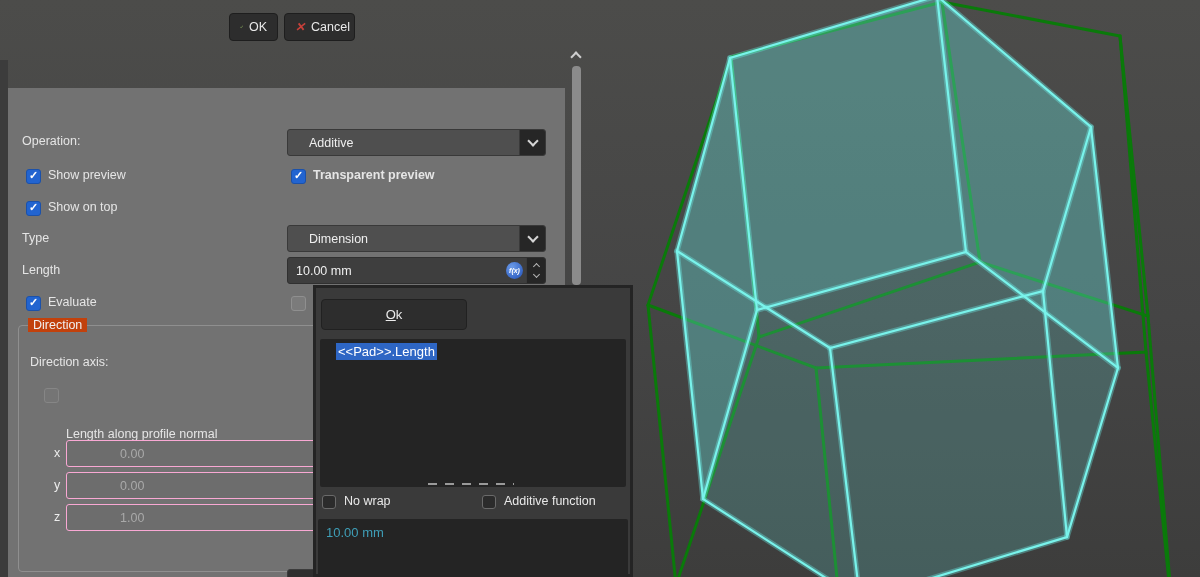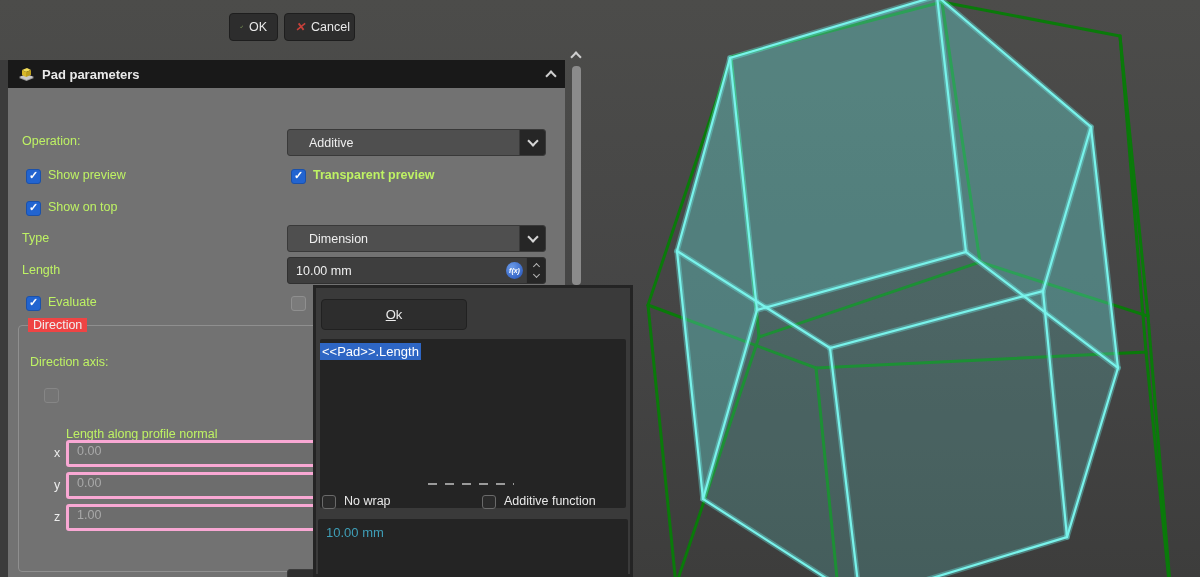--- a/index.html
+++ b/index.html
@@ -18,21 +18,21 @@
   .abtn{position:absolute;top:13px;height:28px;background:#2d2d2d;border:1px solid #1e1e1e;border-radius:4px;
         display:flex;align-items:center;gap:6px;padding:0 10px;box-sizing:border-box;cursor:default;}
   .abtn .lbl{color:#e9e9e9;font-size:12.5px;}
   .x-glyph{color:#c8403a;font-weight:bold;font-size:12px;font-style:italic;}
   
   .leftstrip{position:absolute;left:0;top:60px;width:8px;height:517px;background:#3c3c3c;z-index:9;}
   .panel{position:absolute;left:8px;top:60px;width:557px;height:517px;z-index:10;}
   .panel-header{position:absolute;left:0;top:0;width:100%;height:28px;background:#191919;display:flex;align-items:center;box-sizing:border-box;padding:0 10px;gap:7px;}
   .panel-header .ptitle{font-weight:bold;font-size:13px;color:#e9e9e9;flex:1;}
   .panel-body{position:absolute;left:0;top:28px;width:100%;height:489px;background:#727272;}
-  .plabel{position:absolute;color:#bef264;}
+  .plabel{position:absolute;color:#e5e5e5;}
   
   .dropdown{position:absolute;height:27px;background:#4f4f4f;border:1px solid #393939;border-radius:3px;box-sizing:border-box;display:flex;align-items:stretch;}
   .dropdown .dtext{flex:1;display:flex;align-items:center;padding-left:21px;color:#efefef;}
   .dropdown .dbtn{width:25px;background:#262626;border-left:1px solid #3a3a3a;border-radius:0 2px 2px 0;display:flex;align-items:center;justify-content:center;}
   .chev-down{width:6px;height:6px;border-right:2px solid #d6d6d6;border-bottom:2px solid #d6d6d6;transform:rotate(45deg);margin-top:-3px;}
   .chev-up{width:6px;height:6px;border-right:2px solid #cfcfcf;border-top:2px solid #cfcfcf;transform:rotate(-45deg);margin-top:3px;}
   
   .qfield{position:absolute;height:27px;background:#3e3e3e;border:1px solid #303030;border-radius:3px;box-sizing:border-box;display:flex;align-items:stretch;}
   .qfield input{flex:1;background:transparent;border:none;outline:none;color:#efefef;font-family:"Liberation Sans",sans-serif;font-size:12.5px;padding-left:8px;}
   .fx-badge{align-self:center;width:17px;height:17px;border-radius:50%;background:radial-gradient(circle at 35% 30%,#6d9ce8,#2050b8);
@@ -42,35 +42,35 @@
   .sp-dn{width:4px;height:4px;border-right:1.5px solid #b5b5b5;border-bottom:1.5px solid #b5b5b5;transform:rotate(45deg);}
   
   .cb{position:absolute;width:15px;height:15px;border-radius:3px;box-sizing:border-box;}
   .cb.checked{background:#2264d0;border:1px solid #1b51aa;}
   .cb.checked::after{content:"✓";color:#fff;font-size:11px;font-weight:bold;position:absolute;left:2px;top:-1px;}
   .cb.un-panel{background:#7b7b7b;border:1px solid #8f8f8f;}
   .cb.disabled{background:#757575;border:1px solid #868686;}
   .cb.un-dark{background:#2b2b2b;border:1px solid #6a6a6a;}
   
   .groupbox{position:absolute;border:1px solid #8f8f8f;border-radius:4px;}
-  .grouplabel{position:absolute;background:#ef4444;padding:0 5px;color:#f0f0f0;}
-  
-  .vfield{position:absolute;height:27px;background:#6d6d6d;border:3px solid #f9a8d4;border-radius:3px;box-sizing:border-box;display:flex;align-items:flex-start;}
+  .grouplabel{position:absolute;background:#c2410c;padding:0 5px;color:#f0f0f0;}
+  
+  .vfield{position:absolute;height:27px;background:#6d6d6d;border:1px solid #f9a8d4;border-radius:3px;box-sizing:border-box;display:flex;align-items:center;padding-left:45px;}
   .vfield input{flex:1;background:transparent;border:none;outline:none;color:#a9a9a9;font-family:"Liberation Sans",sans-serif;font-size:12.5px;padding-left:8px;}
   .vaxis{position:absolute;color:#ededed;}
   
   .scroll-up{position:absolute;left:572px;top:50px;z-index:12;}
   .scroll-thumb{position:absolute;left:572px;top:66px;width:9px;height:219px;background:#8b8b8b;border-radius:4px;z-index:12;}
   
   .dialog{position:absolute;left:313px;top:285px;width:320px;height:292px;background:#3a3a3a;border:3px solid #242424;box-sizing:border-box;z-index:20;}
   .dlg-btn{position:absolute;top:11px;height:31px;background:#2d2d2d;border:1px solid #212121;border-radius:4px;box-sizing:border-box;
            display:flex;align-items:center;justify-content:center;color:#ececec;font-size:13px;}
   .btn-fl{display:block;}
   .btn-fl::first-letter{text-decoration:underline;}
-  .dlg-text{position:absolute;left:4px;top:51px;width:306px;height:169px;background:#242424;border-radius:2px;box-sizing:border-box;padding:5px 0;}
+  .dlg-text{position:absolute;left:4px;top:51px;width:306px;height:148px;background:#242424;border-radius:2px;box-sizing:border-box;padding:5px 16px;}
   .sel-expr{background:#2e66c4;color:#fff;font-size:13px;padding:1px 2px;}
   .splitter{position:absolute;left:112px;top:195px;width:86px;height:2px;background:repeating-linear-gradient(90deg,#9a9a9a 0 9px,transparent 9px 17px);}
   .dlg-label{position:absolute;color:#e9e9e9;}
   .dlg-result{position:absolute;left:2px;top:231px;width:310px;height:58px;background:#242424;border-radius:2px;box-sizing:border-box;padding:6px 8px;}
   .result-text{font-size:13px;}
   
   .peek-dropdown{position:absolute;left:287px;top:569px;width:259px;height:10px;background:#2f2f2f;border:1px solid #3c3c3c;border-radius:3px 3px 0 0;z-index:11;}
 </style>
 </head>
 <body>
@@ -132,31 +132,20 @@
   </div>
   <div class="abtn" style="left:284px;width:71px;">
     <span class="x-glyph">✕</span>
     <span class="lbl">Cancel</span>
   </div>
 </div>
 
 <div class="leftstrip"></div>
 
 <div class="panel">
-  <div class="panel-header">
-    <svg width="17" height="15" viewBox="0 0 17 15">
-      <polygon points="1,11 8.5,8 16,11 8.5,14" fill="#9a9a9a"></polygon>
-      <polygon points="1,10 8.5,7 16,10 8.5,13" fill="#c9c9c9"></polygon>
-      <polygon points="4,3 9,1 13,3 8,5" fill="#f2dd58"></polygon>
-      <polygon points="4,3 8,5 8,10 4,8" fill="#d8b82a"></polygon>
-      <polygon points="8,5 13,3 13,8 8,10" fill="#bd9f1d"></polygon>
-    </svg>
-    <span class="ptitle">Pad parameters</span>
-    <span class="chev-up"></span>
-  </div>
 
   <div class="panel-body">
 
     <span class="plabel" style="left:14px;top:46px;">Operation:</span>
     <div class="dropdown" style="left:279px;top:41px;width:259px;">
       <span class="dtext">Additive</span>
       <span class="dbtn">
           <span class="chev-down"></span>
         </span>
     </div>

